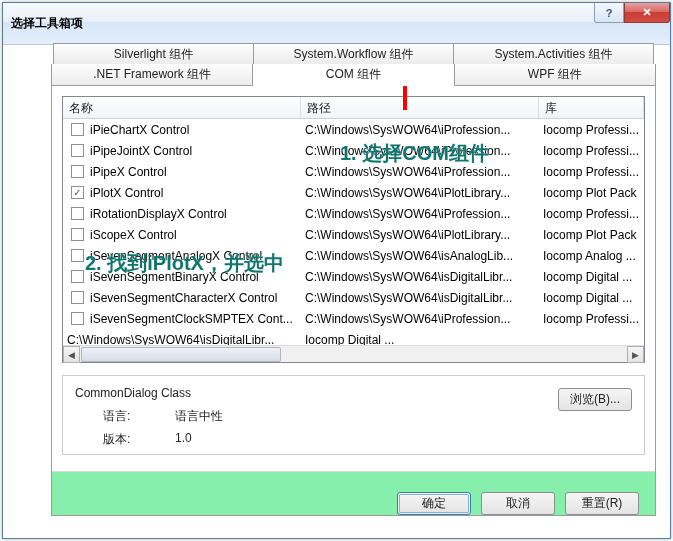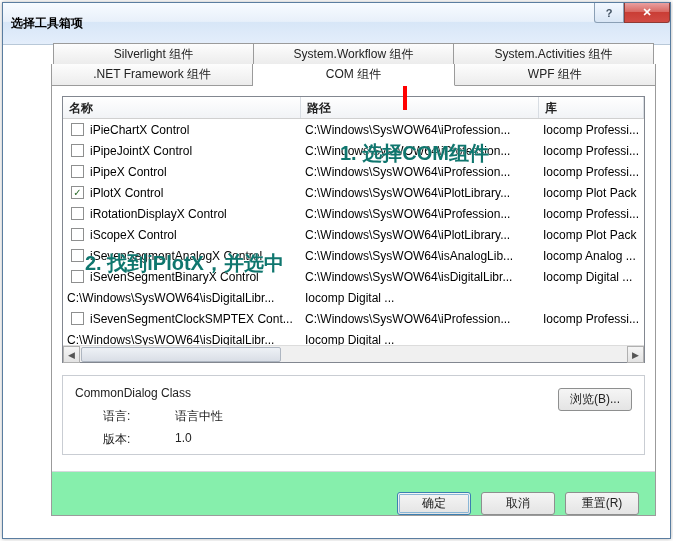--- a/index.html
+++ b/index.html
@@ -23,21 +23,21 @@
 .tab { flex: 1; height: 22px; background: linear-gradient(to bottom, #fdfdfd, #ececec); border: 1px solid #9b9b9b; font-size: 12px; display: flex; align-items: center; justify-content: center; color: #222; cursor: default; }
 .tabrow.top .tab + .tab { border-left: none; }
 .tabrow.bottom .tab + .tab { border-left: none; }
 .tabrow.bottom .tab { border-top: none; }
 .tab.active { background: #fff; border-bottom: 1px solid #fff; position: relative; z-index: 2; }
 
 .tabpage { border: 1px solid #9b9b9b; border-top: none; background: #fff; padding: 10px 10px 12px 10px; position: relative; height: 430px; }
 
 .listwrap { border: 1px solid #828790; height: 267px; position: relative; background: #fff; }
 .lhdr { display: flex; height: 22px; background: linear-gradient(to bottom, #fff, #f1f3f6); border-bottom: 1px solid #d0d0d0; font-size: 12px; }
-.lhdr .col { padding: 3px 6px; border-right: 1px solid #d8dde3; color: #222; font-weight: bold; }
+.lhdr .col { padding: 3px 6px; border-right: 1px solid #d8dde3; color: #222; }
 .col.name { width: 238px; }
 .col.path { width: 238px; }
 .col.lib  { flex: 1; }
 .lbody { position: absolute; top: 22px; left: 0; right: 0; bottom: 17px; overflow: hidden; }
 .row { display: flex; height: 21px; align-items: center; font-size: 12px; color: #000; }
 .row .cell { white-space: nowrap; overflow: hidden; text-overflow: ellipsis; padding: 0 4px; }
 .row .cell.name { width: 238px; display: flex; align-items: center; }
 .row .cell.path { width: 238px; }
 .row .cell.lib  { flex: 1; }
 .chk { width: 13px; height: 13px; border: 1px solid #8e8f8f; background: #fff; margin: 0 6px 0 4px; display: inline-flex; align-items: center; justify-content: center; font-size: 10px; color: #2a6b2a; }
@@ -161,20 +161,24 @@
               </div>
               <div class="row">
                 <div class="cell name">
                   <span class="chk"></span>
                   <span>iSevenSegmentBinaryX Control</span>
                 </div>
                 <div class="cell path">C:\Windows\SysWOW64\isDigitalLibr...</div>
                 <div class="cell lib">Iocomp Digital ...</div>
               </div>
               <div class="row">
+                <div class="cell name">
+                  <span class="chk"></span>
+                  <span>iSevenSegmentCharacterX Control</span>
+                </div>
                 <div class="cell path">C:\Windows\SysWOW64\isDigitalLibr...</div>
                 <div class="cell lib">Iocomp Digital ...</div>
               </div>
               <div class="row">
                 <div class="cell name">
                   <span class="chk"></span>
                   <span>iSevenSegmentClockSMPTEX Cont...</span>
                 </div>
                 <div class="cell path">C:\Windows\SysWOW64\iProfession...</div>
                 <div class="cell lib">Iocomp Professi...</div>

